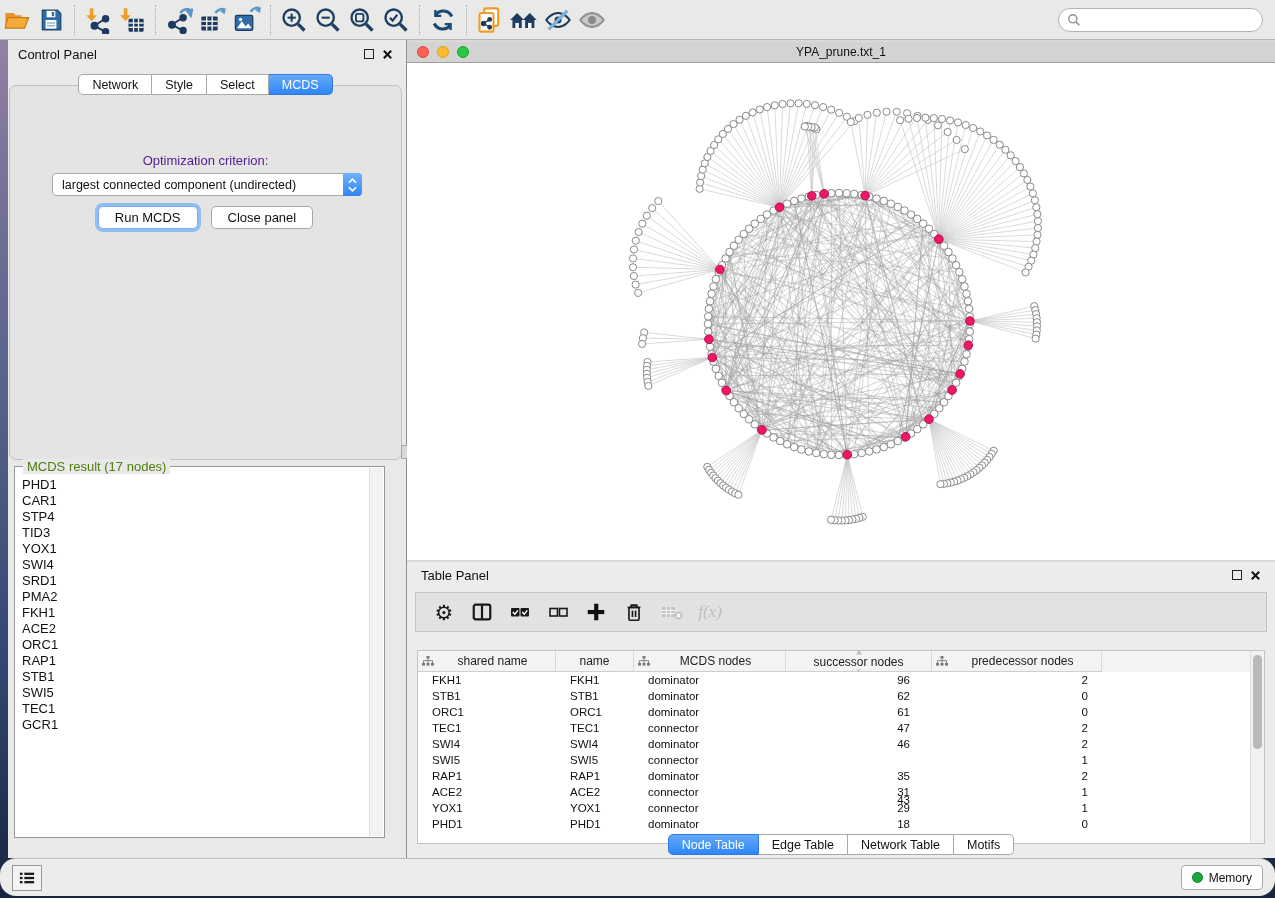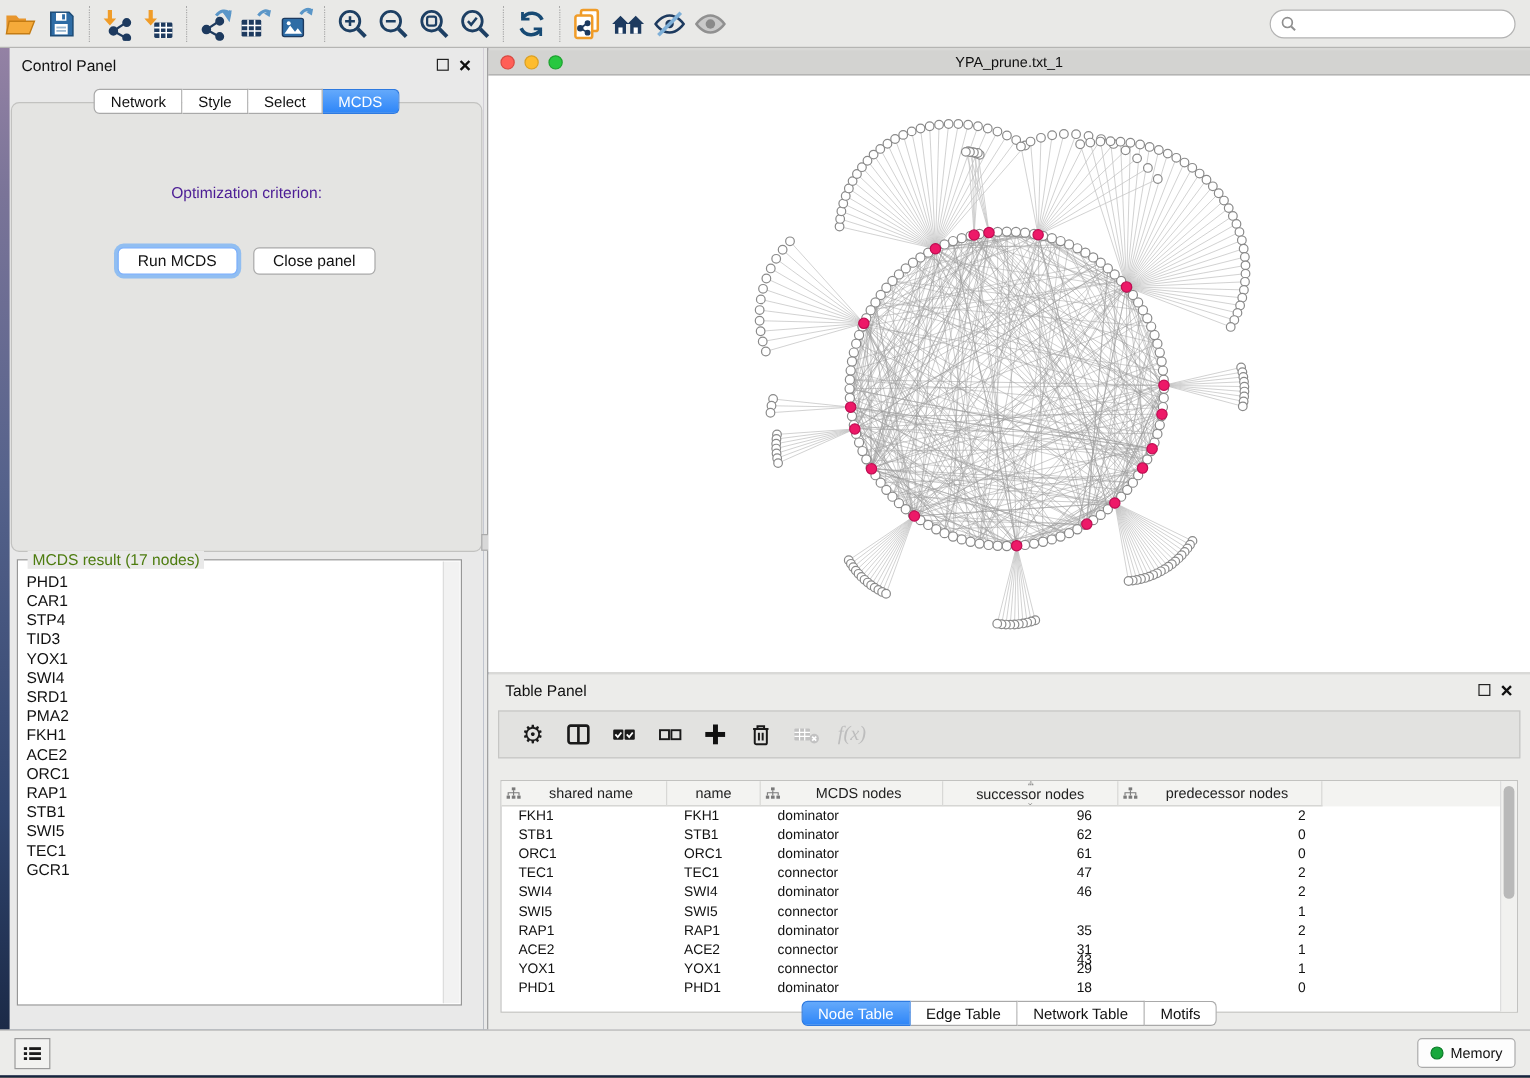--- a/index.html
+++ b/index.html
@@ -78,21 +78,21 @@
     font-size:12px; color:#222; padding:0 4px; }
   .th .th-label { flex:1; text-align:center; white-space:nowrap; }
   .tbl-body { position:absolute; left:0; top:21px; right:14px; bottom:0; overflow:hidden; }
   .tr { display:flex; height:16px; }
   .td { font-size:11.5px; color:#111; line-height:16px; white-space:nowrap; }
   .tbl-scroll { position:absolute; right:0; top:0; bottom:0; width:14px; background:#f1f1ef; border-left:1px solid #ddd; }
   .tbl-thumb { position:absolute; left:2px; top:4px; width:9px; height:94px; background:#b9b9b9; border-radius:5px; }
   .bt-tabs { position:absolute; left:0; top:272px; width:100%; display:flex; justify-content:center; }
 
   
-  .status-bar { position:absolute; left:0; top:858px; width:1275px; height:38px; background:#ececea; border-top:1px solid #bdbdbd; display:flex; align-items:center; }
+  .status-bar { position:absolute; left:0; top:858px; width:1275px; height:38px; background:#ececea; border-top:1px solid #bdbdbd; display:flex; align-items:center;border-radius:16px; }
   .list-btn { width:30px; height:26px; margin-left:12px; border:1px solid #9a9a9a; background:#f2f2f0; display:flex; align-items:center; justify-content:center; }
   .memory-btn { margin-left:auto; margin-right:12px; height:25px; padding:0 10px; background:#fdfdfd; border:1px solid #ababab; border-radius:4px; display:flex; align-items:center; gap:6px; font-size:12px; color:#111; }
   .mem-dot { width:11px; height:11px; border-radius:50%; background:#18a83c; border:1px solid #0d7d2a; }
 </style>
 </head>
 <body>
 
 <div class="screen">
 
   <div class="toolbar">
@@ -272,20 +272,31 @@
       </span>
     </div>
     <div class="cp-box"></div>
     <div class="cp-tabs" id="cp-tabs">
         <span class="cp-tab">Network</span>
         <span class="cp-tab">Style</span>
         <span class="cp-tab">Select</span>
         <span class="cp-tab active">MCDS</span>
       </div>
     <div class="opt-label">Optimization criterion:</div>
+    <div class="dropdown">
+      <span class="dd-text">largest connected component (undirected)</span>
+      <span class="dd-stepper">
+        <svg width="9" height="6" viewBox="0 0 10 6">
+            <path d="M1 5l4-4 4 4" fill="none" stroke="#fff" stroke-width="1.8"></path>
+          </svg>
+        <svg width="9" height="6" viewBox="0 0 10 6">
+            <path d="M1 1l4 4 4-4" fill="none" stroke="#fff" stroke-width="1.8"></path>
+          </svg>
+      </span>
+    </div>
     <div class="btn-row">
       <div class="btn focused">Run MCDS</div>
       <div class="btn">Close panel</div>
     </div>
     <div class="result-group">
       <span class="result-legend">MCDS result (17 nodes)</span>
       <div class="result-list" id="mcds-list">
           <div>PHD1</div>
           <div>CAR1</div>
           <div>STP4</div>

